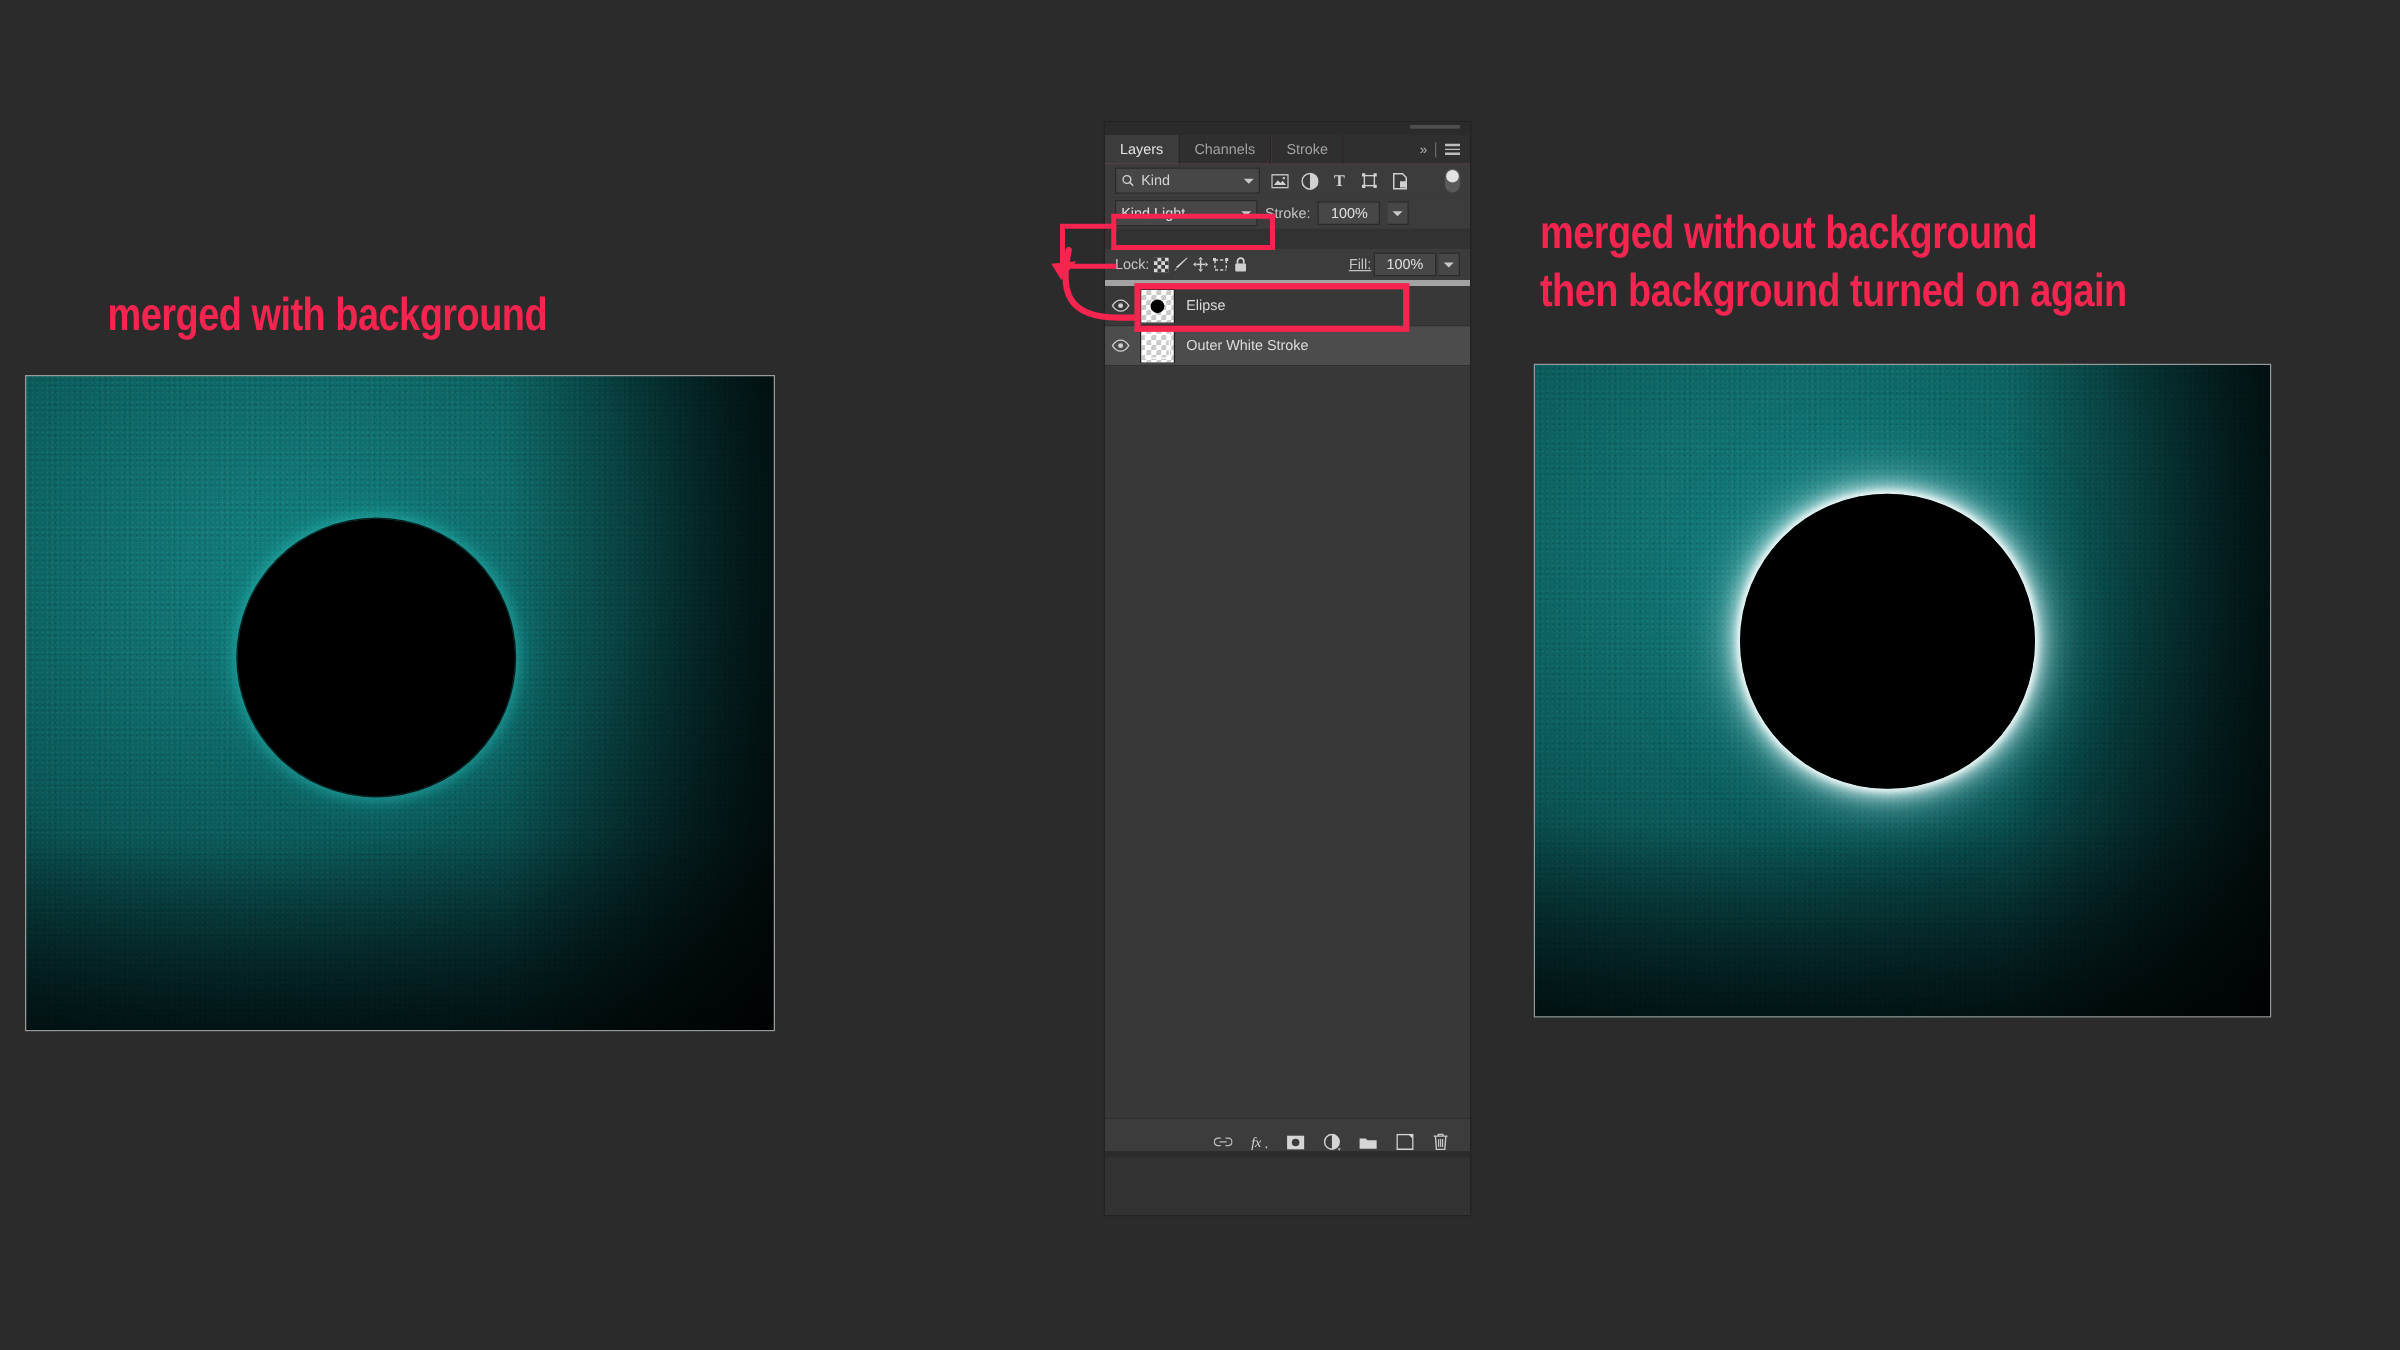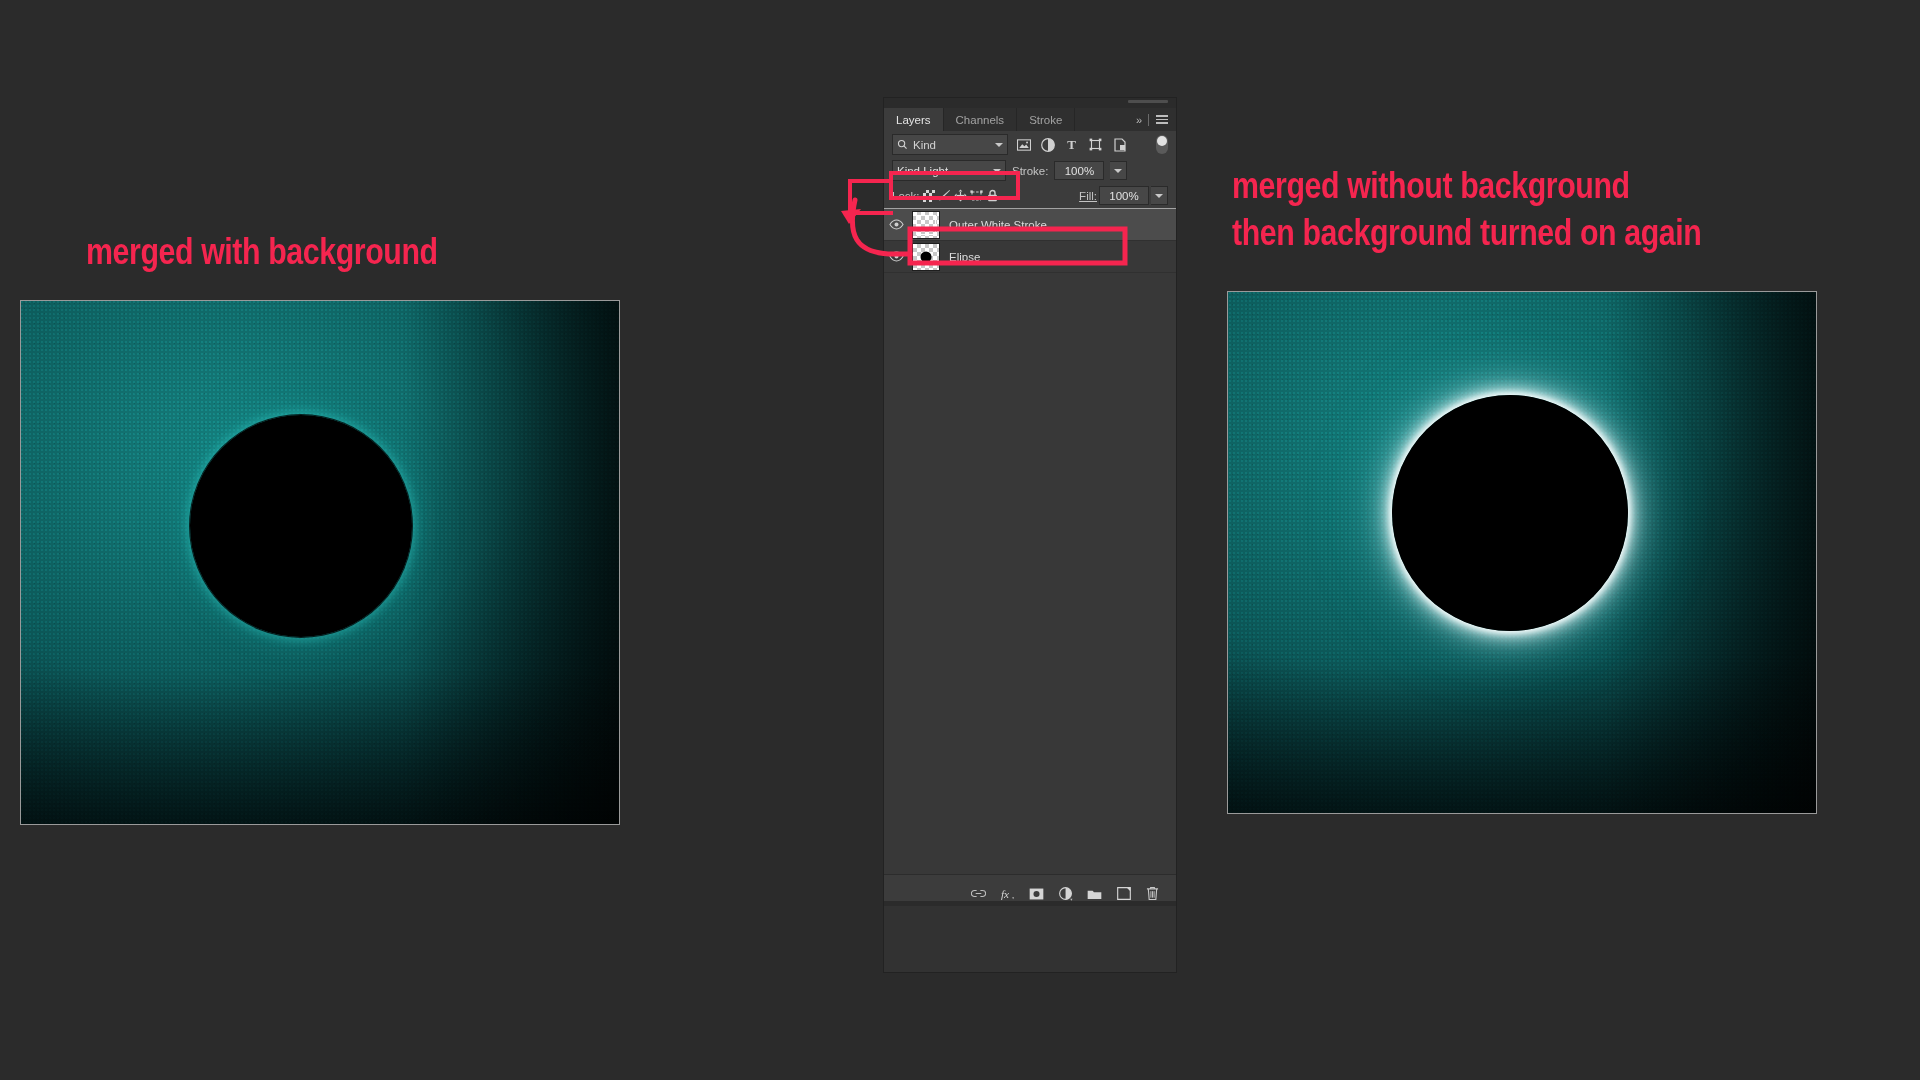--- a/index.html
+++ b/index.html
@@ -162,21 +162,21 @@
   .lbl{color:#c4c4c4;font-size:11.5px;}
   .numbox{
     height:17px;min-width:40px;background:#474747;border:1px solid #2a2a2a;
     display:flex;align-items:center;justify-content:center;color:#e0e0e0;font-size:11.5px;
     padding:0 4px;
   }
   .numcaret{
     height:17px;width:16px;background:#474747;border:1px solid #2a2a2a;border-left:none;
     display:flex;align-items:center;justify-content:center;
   }
-  .lock-row{height:25px;padding:0 8px;gap:2px;border-bottom:1px solid #a3a3a3;}
+  .lock-row{height:25px;padding:0 8px;gap:2px;border-bottom:5px solid #a3a3a3;margin-top:16px;}
   .lock-row .licon{width:14px;height:14px;display:flex;align-items:center;justify-content:center;}
 
   .layers{background:#383838;position:relative;}
   .layer{
     display:flex;align-items:center;height:31px;
     border-bottom:1px solid #303030;background:#383838;position:relative;
   }
   .layer.selected{background:#4c4c4c;}
   .eye-cell{width:25px;display:flex;align-items:center;justify-content:center;}
   .thumb{
@@ -372,48 +372,48 @@
       </span>
       <span class="lbl" style="margin-left:auto;text-decoration:underline;">Fill:</span>
       <span class="numbox">100%</span>
       <span class="numcaret">
           <span class="caret"></span>
         </span>
     </div>
 
     <div class="layers">
 
+      <div class="layer">
+        <span class="eye-cell">
+          <svg width="15" height="11" viewBox="0 0 16 11">
+            <path d="M8 0.8 C12 0.8 15 5.5 15 5.5 C15 5.5 12 10.2 8 10.2 C4 10.2 1 5.5 1 5.5 C1 5.5 4 0.8 8 0.8 Z" fill="none" stroke="#cfcfcf" stroke-width="1.1"></path>
+            <circle cx="8" cy="5.5" r="2.1" fill="#cfcfcf"></circle>
+          </svg>
+        </span>
+        <span class="thumb">
+          <span class="dot"></span>
+        </span>
+        <span class="lname">Elipse</span>
+        <span class="empty-fill"></span>
+      </div>
+
       <div class="layer selected">
         <span class="eye-cell">
           <svg width="15" height="11" viewBox="0 0 16 11">
             <path d="M8 0.8 C12 0.8 15 5.5 15 5.5 C15 5.5 12 10.2 8 10.2 C4 10.2 1 5.5 1 5.5 C1 5.5 4 0.8 8 0.8 Z" fill="none" stroke="#cfcfcf" stroke-width="1.1"></path>
             <circle cx="8" cy="5.5" r="2.1" fill="#cfcfcf"></circle>
           </svg>
         </span>
         <span class="thumb">
           <span class="wstroke"></span>
         </span>
         <span class="lname">Outer White Stroke</span>
         <span class="empty-fill"></span>
       </div>
 
-      <div class="layer">
-        <span class="eye-cell">
-          <svg width="15" height="11" viewBox="0 0 16 11">
-            <path d="M8 0.8 C12 0.8 15 5.5 15 5.5 C15 5.5 12 10.2 8 10.2 C4 10.2 1 5.5 1 5.5 C1 5.5 4 0.8 8 0.8 Z" fill="none" stroke="#cfcfcf" stroke-width="1.1"></path>
-            <circle cx="8" cy="5.5" r="2.1" fill="#cfcfcf"></circle>
-          </svg>
-        </span>
-        <span class="thumb">
-          <span class="dot"></span>
-        </span>
-        <span class="lname">Elipse</span>
-        <span class="empty-fill"></span>
-      </div>
-
 
       <div style="height:601px;background:#383838;"></div>
     </div>
 
     <div class="pnl-foot">
       <span class="fbtn">
         <svg width="15" height="9" viewBox="0 0 16 9">
           <path d="M6 1.3 H3.6 a3.2 3.2 0 0 0 0 6.4 H6 M10 1.3 h2.4 a3.2 3.2 0 0 1 0 6.4 H10 M5 4.5 h6" fill="none" stroke="#bdbdbd" stroke-width="1.2"></path>
         </svg>
       </span>

